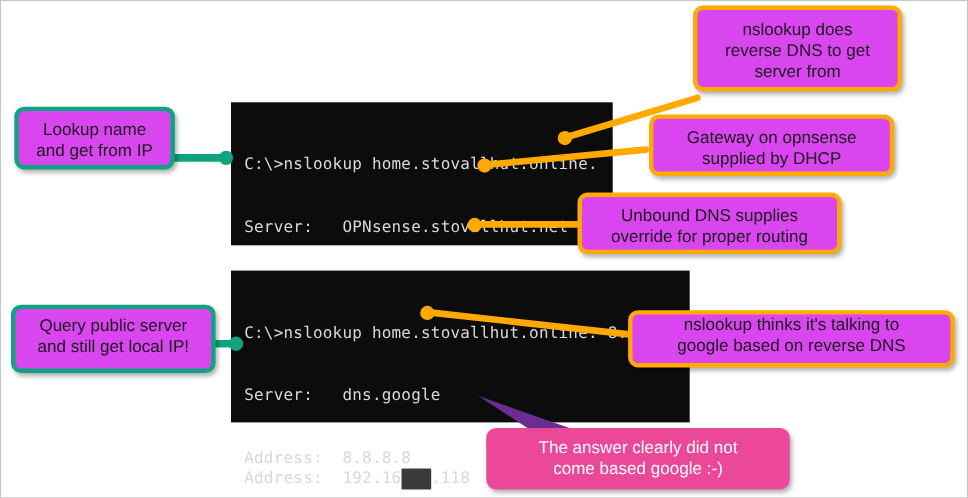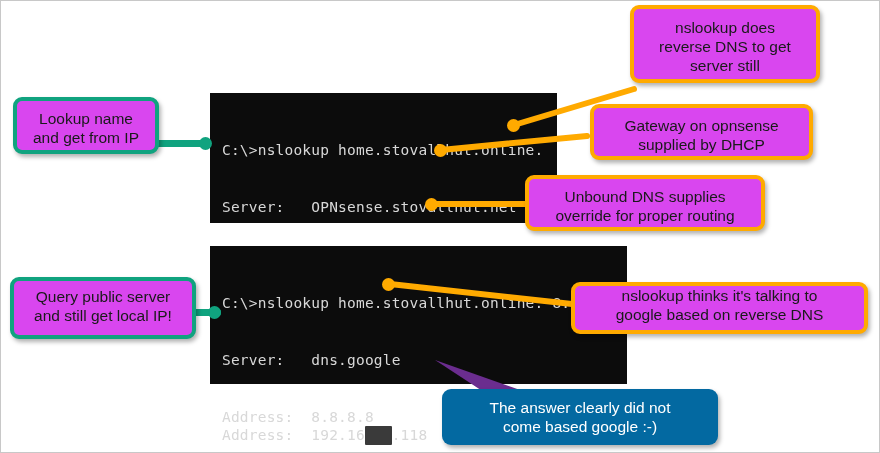--- a/index.html
+++ b/index.html
@@ -62,21 +62,21 @@
   .callout.orange {
     border: 4px solid #ffaa00;
     border-radius: 9px;
   }
   .callout.teal {
     border: 4px solid #10a37f;
     border-radius: 9px;
   }
   .callout.purple {
     border: none;
-    background: #0369a1;
+    background: #ec4899;
     color: #ffffff;
     border-radius: 9px;
     padding: 9px 14px;
     text-align: center;
   }
 
   #callout-reverse-dns { left: 629px; top: 4px;  width: 190px; height: 78px; padding-top: 9px; }
   #callout-gateway-dhcp { left: 589px; top: 103px; width: 223px; height: 56px; padding-top: 8px; }
   #callout-unbound     { left: 524px; top: 174px; width: 240px; height: 56px; padding-top: 8px; }
   #callout-google-rdns { left: 570px; top: 281px; width: 297px; height: 52px; padding-top: 0; }
@@ -165,21 +165,21 @@
     <span class="term-line">Server:   dns.google</span>
     <span class="term-line">Address:  8.8.8.8</span>
     
     
     
   </div>
 
   <div class="callout orange" id="callout-reverse-dns">
     <div>nslookup does</div>
     <div>reverse DNS to get</div>
-    <div>server still</div>
+    <div>server from</div>
   </div>
 
   <div class="callout orange" id="callout-gateway-dhcp">
     <div>Gateway on opnsense</div>
     <div>supplied by DHCP</div>
   </div>
 
   <div class="callout orange" id="callout-unbound">
     <div>Unbound DNS supplies</div>
     <div>override for proper routing</div>

